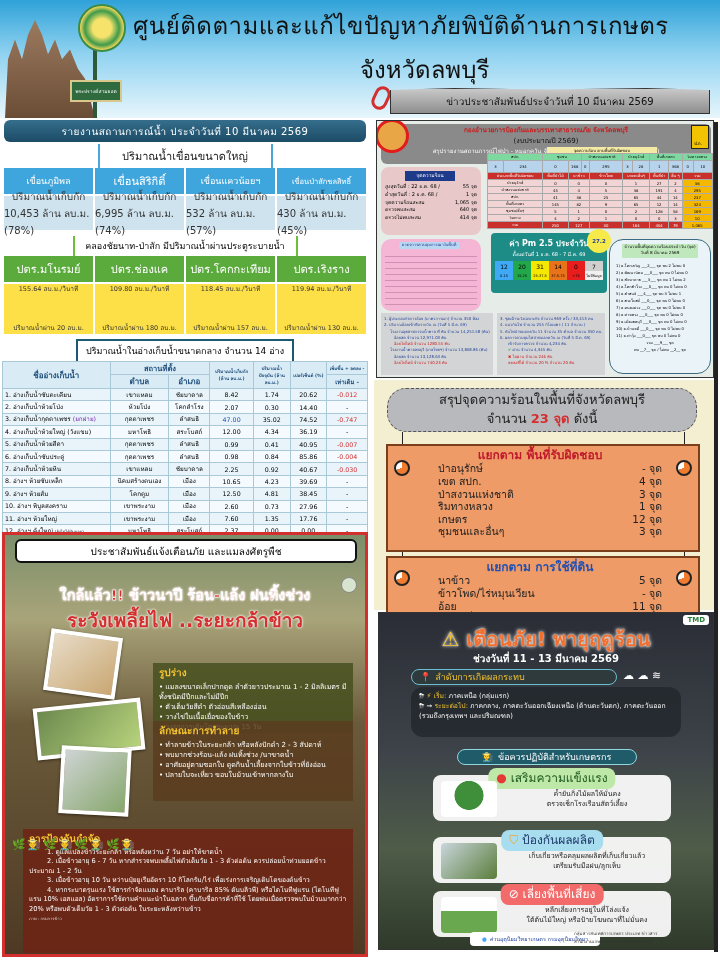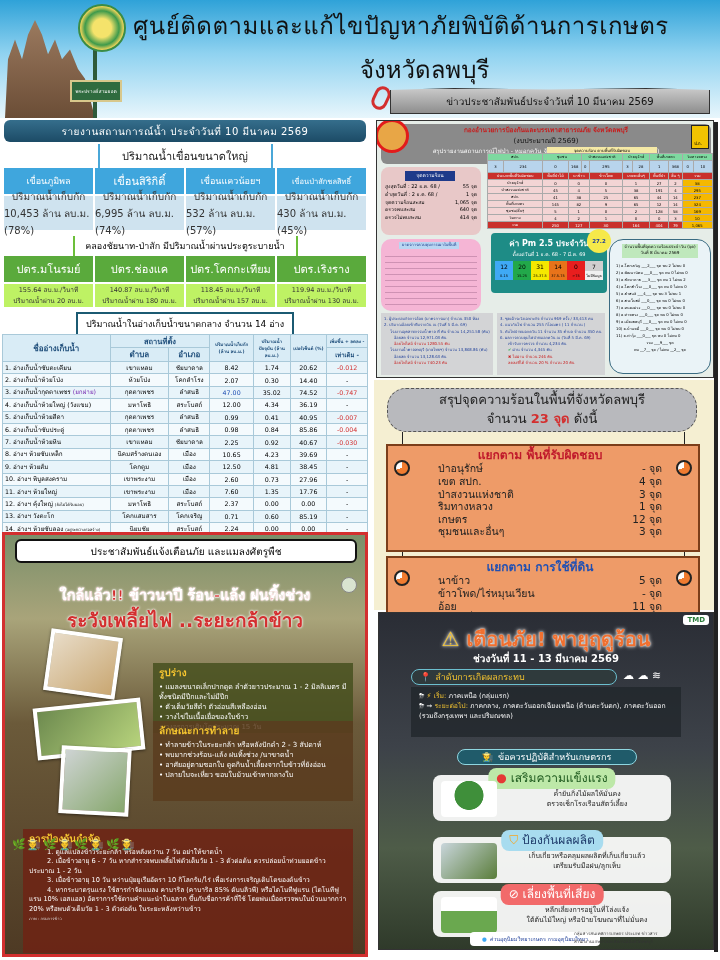--- a/index.html
+++ b/index.html
@@ -16,21 +16,21 @@
 
 .left{position:absolute;left:0;top:118px;width:370px}
 .water-title{margin:2px 4px;height:22px;background:linear-gradient(180deg,#356e8c,#1c4b66);color:#fff;border-radius:6px;font-size:10px;display:flex;align-items:center;justify-content:center;letter-spacing:.5px}
 .subhead{margin:2px auto 0;width:175px;border-left:2px solid #4aa7d8;border-right:2px solid #4aa7d8;text-align:center;font-size:11px;padding:3px 0;color:#222}
 .grid4{display:grid;grid-template-columns:repeat(4,1fr);gap:2px;padding:0 4px}
 .dam-h{background:#3fa6dd;color:#fff;font-size:9px;height:26px;display:flex;align-items:center;justify-content:center}
 .dam-h.big{font-size:11px}
 .dam-v{background:#cfe3ef;font-size:10px;height:34px;display:flex;flex-direction:column;align-items:center;justify-content:center;line-height:1.7;color:#333}
 .sub2{margin:6px auto 0;width:225px;border-left:2px solid #6cbf3a;border-right:2px solid #6cbf3a;text-align:center;font-size:9px;padding:3px 0}
 .gate-h{background:#5aaa3c;color:#fff;font-size:11px;height:26px;display:flex;align-items:center;justify-content:center}
-.gate-v{background:#bef264;font-size:6.5px;height:23px;display:flex;flex-direction:column;align-items:center;justify-content:flex-end;line-height:1.7;color:#333}
+.gate-v{background:#fde047;font-size:6.5px;height:50px;display:flex;flex-direction:column;align-items:center;justify-content:space-between;line-height:1.7;color:#333}
 .sub3{margin:5px auto 0;width:218px;border:2px solid #1b5a72;border-bottom:none;text-align:center;font-size:9px;padding:3px 0}
 table.res{width:366px;margin:0 2px;border-collapse:collapse;font-size:6.3px}
 table.res td,table.res th{border:1px solid #a9c9d9;padding:0 2px;height:12.4px}
 table.res th{background:#d9ecf6;color:#1e4d7a;font-weight:bold}
 table.res tr.r td{background:#e8f4fa}
 table.res tr.r:nth-child(even) td{background:#f4fafd}
 table.res td.c{text-align:center}
 table.res td.neg{color:#d32f2f;text-align:center}
 table.res td.blue{color:#1f4fb3}
 table.res tr.tot td{background:#a8dcf0;font-size:10px;font-weight:bold;color:#1d4e85;height:18px;text-align:center}
@@ -87,21 +87,21 @@
 .hs-box.blue h5{color:#1f4fb3}
 .hs-row{display:flex;justify-content:space-between;padding-right:10px}
 .pin{position:absolute;width:16px;height:16px;border-radius:50%;background:conic-gradient(#f07c30 0 70%,#fff 70% 100%);border:2px solid #222}
 .string{position:absolute;width:1px;background:#222}
 
 .storm{position:absolute;left:4px;top:494px;width:336px;height:338px;background:linear-gradient(180deg,#2a2d35 0%,#3d4249 40%,#4e5c48 70%,#2f3a2a 100%);overflow:hidden;border:1px solid #333}
 .st-title{position:absolute;left:0;width:100%;top:10px;text-align:center;color:#f07030;font-size:20px;font-weight:bold;text-shadow:0 0 2px #fff,0 0 4px #fff}
 .st-sub{position:absolute;left:0;width:100%;top:38px;text-align:center;color:#fff;font-size:10px;font-weight:bold}
 .tmd{position:absolute;right:4px;top:2px;background:#fff;font-size:7px;color:#2a7c3a;padding:1px 4px;border-radius:3px;font-weight:bold}
 .impact{position:absolute;left:32px;top:56px;width:206px;height:16px;background:#2f3a3c;border:1px solid #6cbfcf;border-radius:10px;color:#f4c430;font-size:9px;display:flex;align-items:center;padding-left:8px;gap:4px}
-.impact-body{position:absolute;left:32px;top:74px;width:270px;height:50px;background:rgba(30,35,40,.7);border-radius:0;color:#fff;font-size:6.8px;padding:4px 8px;line-height:1.5}
+.impact-body{position:absolute;left:32px;top:74px;width:270px;height:50px;background:rgba(30,35,40,.7);border-radius:12px;color:#fff;font-size:6.8px;padding:4px 8px;line-height:1.5}
 .impact-body .y{color:#f4c430}
 .practice{position:absolute;left:78px;top:136px;width:180px;height:16px;background:#205b6a;border:1px solid #8fd6e0;border-radius:10px;color:#fff;font-size:9px;display:flex;align-items:center;justify-content:center;gap:4px}
 .tip{position:absolute;left:54px;width:238px;height:46px;background:rgba(255,255,255,.92);border-radius:8px;font-size:7px;text-align:center;padding-top:14px;padding-left:70px;line-height:1.45;color:#222}
 .tip-badge{position:absolute;top:-7px;left:50%;transform:translateX(-50%);padding:2px 8px;border-radius:8px;font-size:12px;white-space:nowrap}
 .tip-img{position:absolute;left:8px;top:6px;width:56px;height:36px;border-radius:4px}
 .footer-tmd{position:absolute;left:92px;top:318px;width:130px;height:14px;background:#fff;border-radius:4px;font-size:5.5px;display:flex;align-items:center;justify-content:center;color:#1f3f99;gap:3px}
 .foot-right{position:absolute;left:200px;top:834px;font-size:4.5px;color:#333;line-height:1.7}
 .people{position:absolute;left:12px;top:838px;font-size:11px;color:#4e8a2e;letter-spacing:2px}
 .frame-r{position:absolute;right:2px;top:4px;width:4px;height:830px;background:#222}
 </style>
@@ -149,21 +149,21 @@
   <div class="grid4">
     <div class="gate-h">ปตร.มโนรมย์</div>
     <div class="gate-h">ปตร.ช่องแค</div>
     <div class="gate-h">ปตร.โคกกะเทียม</div>
     <div class="gate-h">ปตร.เริงราง</div>
     <div class="gate-v">
         <span>155.64 ลบ.ม./วินาที</span>
         <span>ปริมาณน้ำผ่าน 20 ลบ.ม.</span>
       </div>
     <div class="gate-v">
-        <span>140.87 ลบ.ม./วินาที</span>
+        <span>109.80 ลบ.ม./วินาที</span>
         <span>ปริมาณน้ำผ่าน 180 ลบ.ม.</span>
       </div>
     <div class="gate-v">
         <span>118.45 ลบ.ม./วินาที</span>
         <span>ปริมาณน้ำผ่าน 157 ลบ.ม.</span>
       </div>
     <div class="gate-v">
         <span>119.94 ลบ.ม./วินาที</span>
         <span>ปริมาณน้ำผ่าน 130 ลบ.ม.</span>
       </div>

